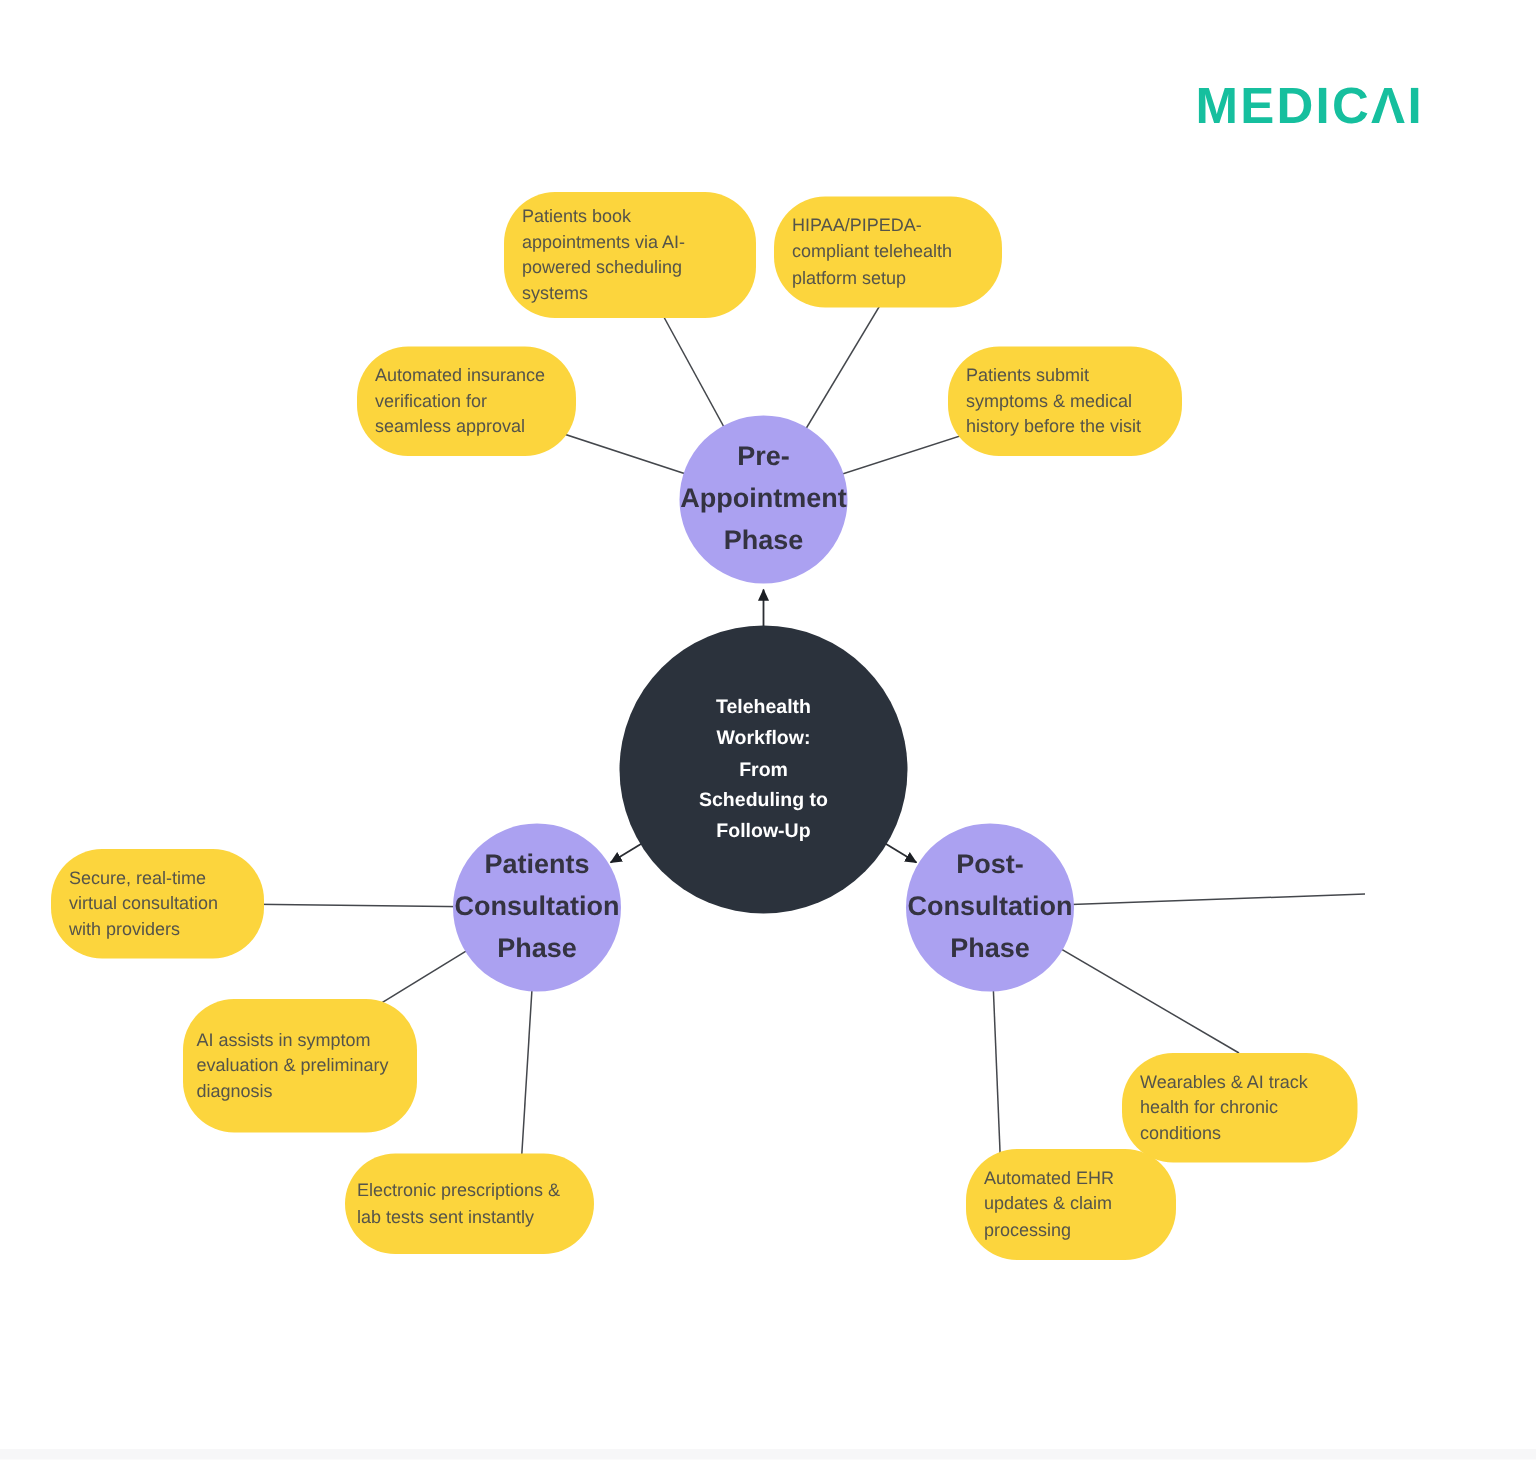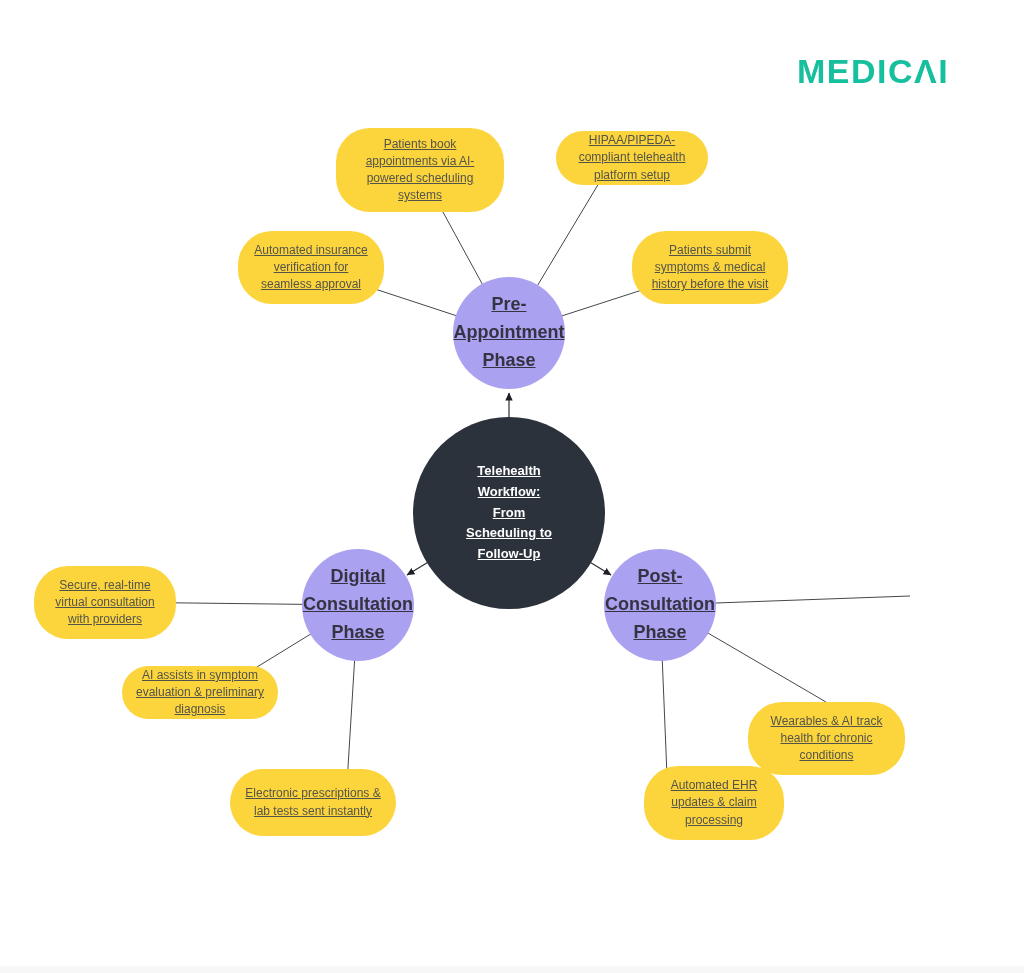--- a/index.html
+++ b/index.html
@@ -3,21 +3,21 @@
 <meta charset="utf-8">
 <style>
   html,body{margin:0;padding:0;}
   body{
     width:1024px;height:973px;position:relative;overflow:hidden;
     background:var(--background,#ffffff);
     font-family:"Liberation Sans","DejaVu Sans",sans-serif;
   }
   .stage{position:absolute;inset:0;}
   svg.connectors{position:absolute;left:0;top:0;z-index:1;}
-  .node{position:absolute;z-index:2;display:flex;align-items:center;justify-content:center;text-align:center;box-sizing:border-box;text-decoration:underline;}
+  .node{position:absolute;z-index:2;display:flex;align-items:center;justify-content:center;box-sizing:border-box;}
   .bubble{
     background:var(--bubble-bg,#fcd53d);
     color:var(--bubble-text,#55544a);
     border-radius:34px;
     font-size:12px;line-height:1.42;
     padding:10px 12px;
   }
   .phase-circle{
     background:var(--phase-bg,#aba1f1);
     color:var(--phase-text,#343341);
@@ -88,34 +88,34 @@
     <span>Scheduling to</span>
     <span>Follow-Up</span>
   </div>
 
   <div class="node phase-circle" style="left:453px;top:277px;">
     <span>Pre-</span>
     <span>Appointment</span>
     <span>Phase</span>
   </div>
   <div class="node phase-circle" style="left:302px;top:549px;">
-    <span>Digital</span>
+    <span>Patients</span>
     <span>Consultation</span>
     <span>Phase</span>
   </div>
   <div class="node phase-circle" style="left:604px;top:549px;">
     <span>Post-</span>
     <span>Consultation</span>
     <span>Phase</span>
   </div>
 
   <div class="node bubble" style="left:336px;top:128px;width:168px;height:84px;">Patients book appointments via AI-powered scheduling systems</div>
-  <div class="node bubble" style="left:556px;top:131px;width:152px;height:54px;">HIPAA/PIPEDA-compliant telehealth platform setup</div>
+  <div class="node bubble" style="left:516px;top:131px;width:152px;height:74px;">HIPAA/PIPEDA-compliant telehealth platform setup</div>
   <div class="node bubble" style="left:238px;top:231px;width:146px;height:73px;">Automated insurance verification for seamless approval</div>
   <div class="node bubble" style="left:632px;top:231px;width:156px;height:73px;">Patients submit symptoms &amp; medical history before the visit</div>
   <div class="node bubble" style="left:34px;top:566px;width:142px;height:73px;">Secure, real-time virtual consultation with providers</div>
-  <div class="node bubble" style="left:122px;top:666px;width:156px;height:53px;padding:10px 9px;">AI assists in symptom evaluation &amp; preliminary diagnosis</div>
+  <div class="node bubble" style="left:122px;top:666px;width:156px;height:89px;padding:10px 9px;">AI assists in symptom evaluation &amp; preliminary diagnosis</div>
   <div class="node bubble" style="left:230px;top:769px;width:166px;height:67px;padding:10px 8px;">Electronic prescriptions &amp; lab tests sent instantly</div>
   <div class="node bubble" style="left:748px;top:666px;width:157px;height:73px;margin-top:36px;">Wearables &amp; AI track health for chronic conditions</div>
   <div class="node bubble" style="left:644px;top:766px;width:140px;height:74px;">Automated EHR updates &amp; claim processing</div>
 
   <div class="footer-strip"></div>
 </div>
 
 </body></html>

